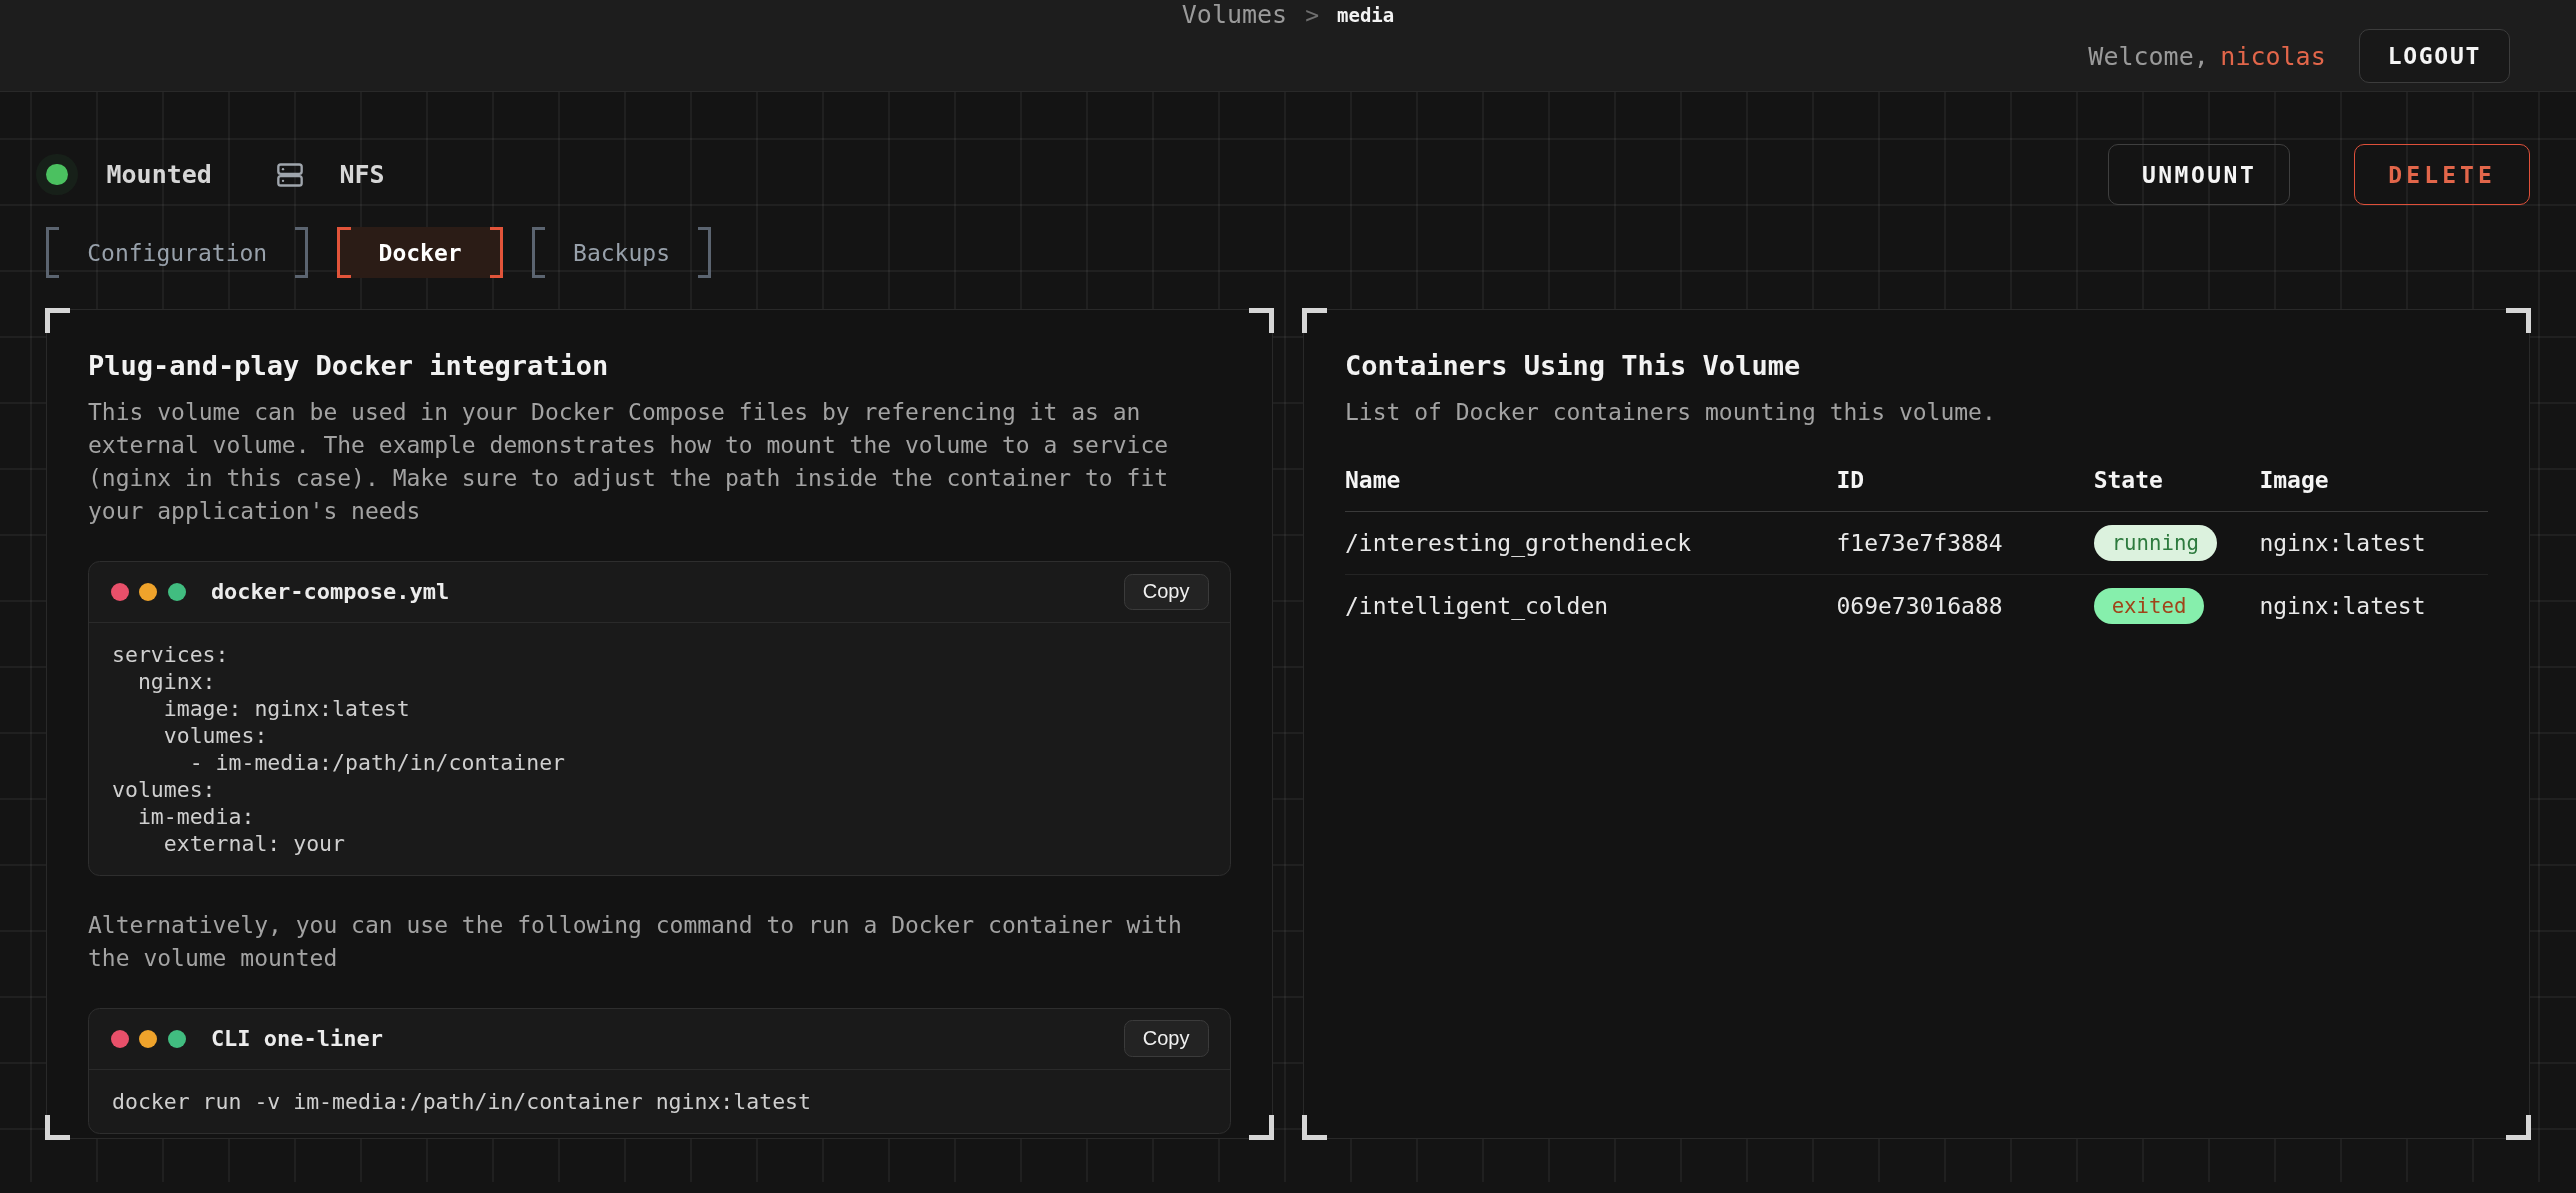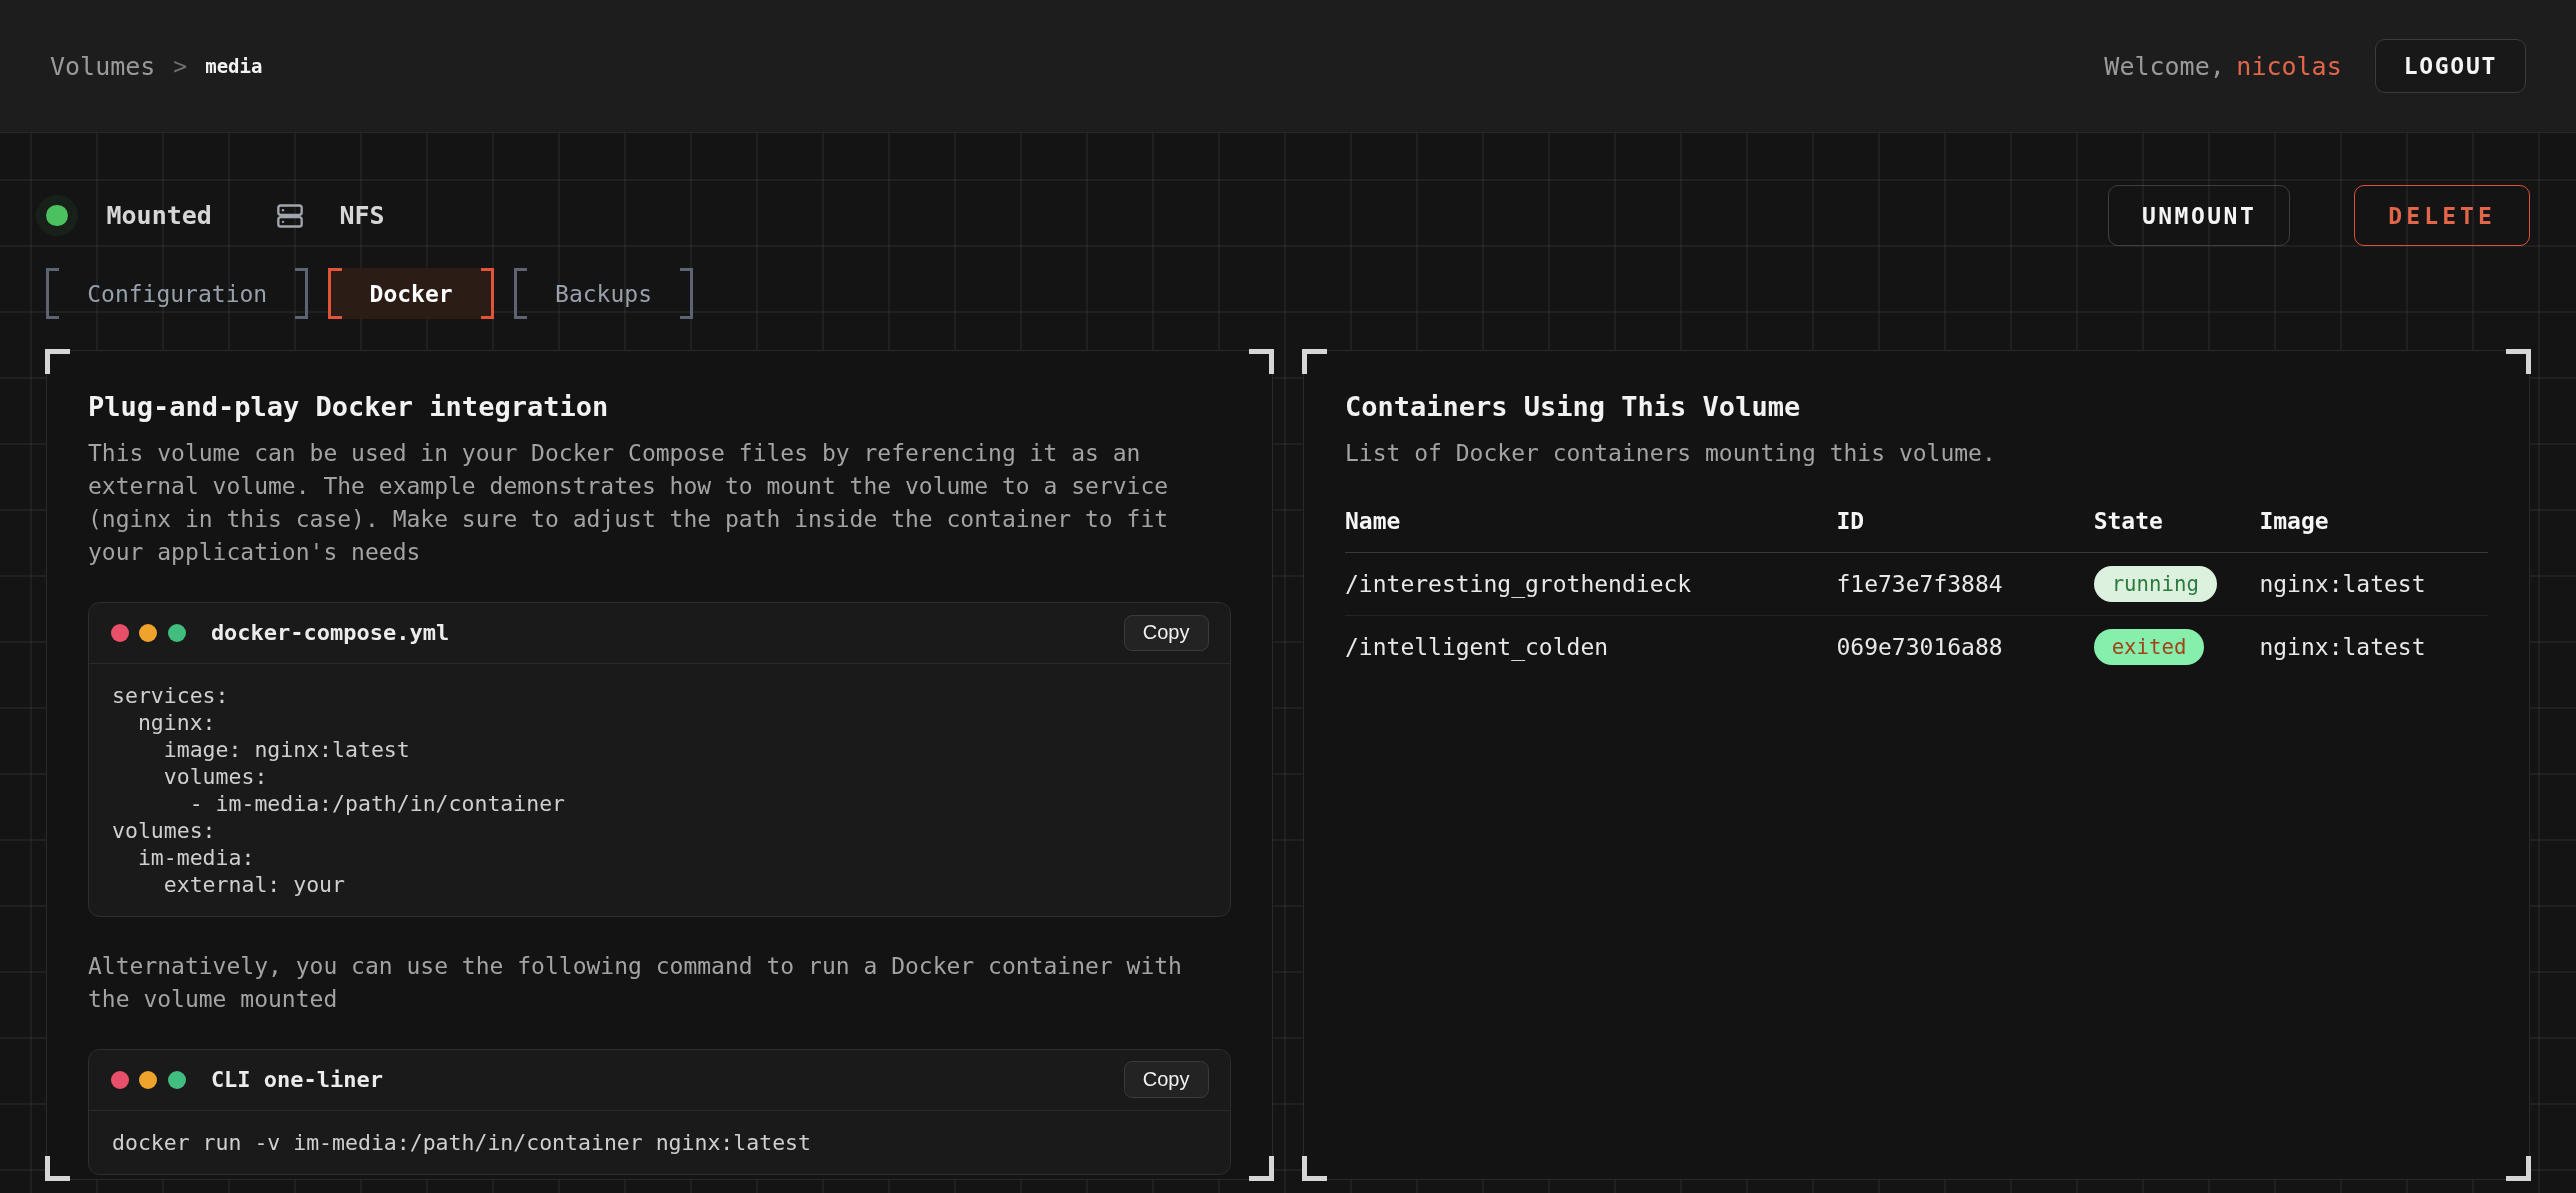--- a/index.html
+++ b/index.html
@@ -1,21 +1,21 @@
 <!DOCTYPE html>
 <html style="font-size:13.2px"><head>
 <meta charset="utf-8">
 <style>
   * { margin:0; padding:0; box-sizing:border-box; }
   html,body { width:2576px; height:1194px; background:#141414; overflow:hidden;
     font-family:"DejaVu Sans Mono", monospace; }
 
   
-  .topbar { height:133px; background:#1d1d1d; border-bottom:1.7px solid #292929;
-    display:flex; align-items:center; padding:0 50px; }
+  .topbar { height:92px; background:#1d1d1d; border-bottom:1.7px solid #292929;
+    display:flex; align-items:center; padding:0 66px;flex-direction:column; }
   .crumb-parent { color:#9a9a9a; font-size:25px; cursor:pointer; }
   .crumb-sep { color:#6f6f6f; font-size:23px; margin:0 18px; }
   .crumb-current { color:#f2f2f2; font-size:19px; font-weight:bold; }
   .topbar-right { margin-left:auto; display:flex; align-items:center; }
   .welcome { color:#9a9a9a; font-size:25px; }
   .welcome .username { color:#e2664a; margin-left:11.6px; }
   .logout-btn { margin-left:33px; background:#181818; border:1.7px solid #3c3c3c;
     border-radius:10px; color:#f5f5f5; font-family:inherit; font-size:23px;
     font-weight:bold; letter-spacing:1.7px; padding:13.2px 28px; cursor:pointer; }
 
@@ -36,21 +36,21 @@
   .driver-label { color:#d6d6d6; font-size:25px; font-weight:bold; margin-left:11.6px; }
   .spacer { flex:1; }
   .btn-outline { background:transparent; border:1.7px solid #3f3f3f; border-radius:10px;
     color:#f5f5f5; font-family:inherit; font-size:23px; font-weight:bold;
     letter-spacing:2.5px; padding:16.5px 33px; cursor:pointer; }
   .btn-danger { margin-left:40px; background:transparent; border:1.7px solid #df503a;
     border-radius:10px; color:#e2664a; font-family:inherit; font-size:23px;
     font-weight:bold; letter-spacing:4.1px; padding:16.5px 33px; cursor:pointer; }
 
   
-  .tabs-row { display:flex; align-items:stretch; margin-top:23px; height:51px; gap:20px; }
+  .tabs-row { display:flex; align-items:stretch; margin-top:23px; height:51px; gap:29px; }
   .tab { display:flex; align-items:stretch; cursor:pointer; }
   .tab-bracket { width:13.2px; border:3.3px solid #5b6470; }
   .tab-bracket.left  { border-right:none; }
   .tab-bracket.right { border-left:none; }
   .tab-label { display:flex; align-items:center; padding:0 28px;
     color:#98a1ab; font-size:23px; }
   .tab.active { background:#2b1c16; }
   .tab.active .tab-bracket { border-color:#e2543a; }
   .tab.active .tab-label { color:#ffffff; font-weight:bold; }
 

